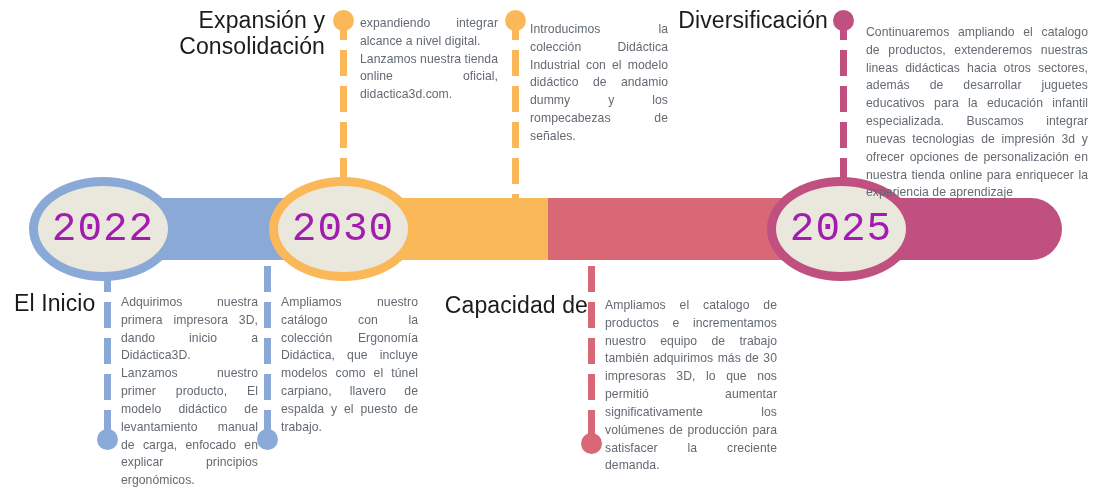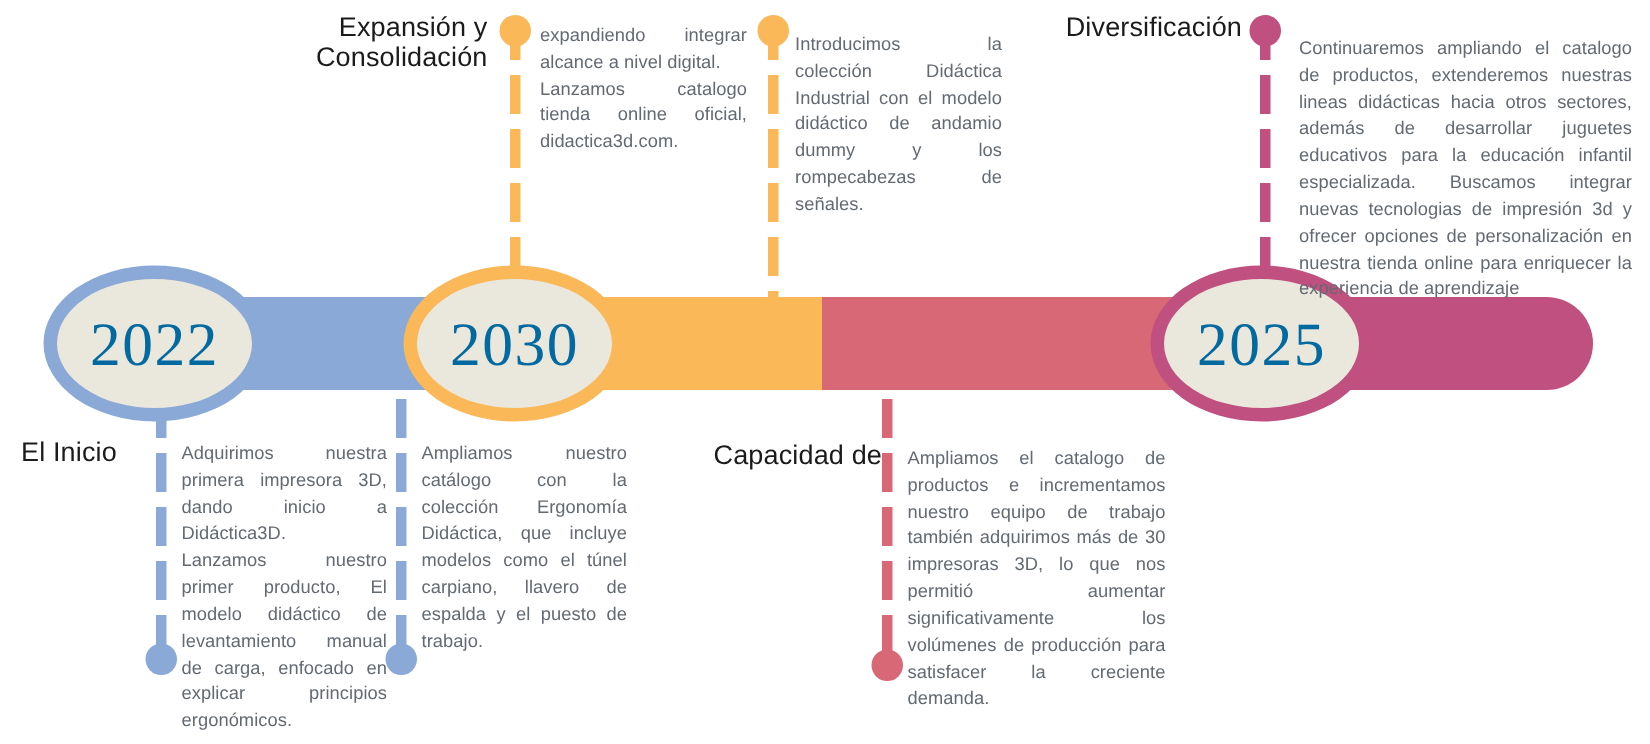--- a/index.html
+++ b/index.html
@@ -39,23 +39,23 @@
     border-radius: 50%;
     box-sizing: border-box;
     border-width: 9px;
     border-style: solid;
     background: #eae7dc;
     display: flex;
     align-items: center;
     justify-content: center;
   }
   .year-label {
-    font-family: Liberation Serif, serif;
+    font-family: Liberation Mono, monospace;
     font-size: 41px;
-    color: #0369a1;
+    color: #a21caf;
     letter-spacing: 1px;
     line-height: 1;
   }
 
   
   .conn {
     position: absolute;
     width: 7px;
   }
   .conn-dash {
@@ -69,21 +69,21 @@
     position: absolute;
     left: -7px;
     width: 21px;
     height: 21px;
     border-radius: 50%;
   }
 
   
   .heading {
     position: absolute;
-    font-size: 18px;
+    font-size: 23px;
     line-height: 1.12;
     color: #1b1b1b;
     text-align: right;
     letter-spacing: 0.1px;
   }
   .heading.left-al { text-align: left; }
 
   .body-text {
     position: absolute;
     font-size: 12.2px;
@@ -162,21 +162,21 @@
     <div>Diversificación</div>
   </div>
 
   <div class="body-text" style="left:121px; top:294px; width:137px;">
     <p>Adquirimos nuestra primera impresora 3D, dando inicio a Didáctica3D.</p>
     <p>Lanzamos nuestro primer producto, El modelo didáctico de levantamiento manual de carga, enfocado en explicar principios ergonómicos.</p>
   </div>
 
   <div class="body-text" style="left:360px; top:15px; width:138px;">
     <p>expandiendo integrar alcance a nivel digital.</p>
-    <p>Lanzamos catalogo tienda online oficial, didactica3d.com.</p>
+    <p>Lanzamos nuestra tienda online oficial, didactica3d.com.</p>
   </div>
 
   <div class="body-text" style="left:281px; top:294px; width:137px;">
     <p>Ampliamos nuestro catálogo con la colección Ergonomía Didáctica, que incluye modelos como el túnel carpiano, llavero de espalda y el puesto de trabajo.</p>
   </div>
 
   <div class="body-text" style="left:530px; top:21px; width:138px;">
     <p>Introducimos la colección Didáctica Industrial con el modelo didáctico de andamio dummy y los rompecabezas de señales.</p>
   </div>
 

